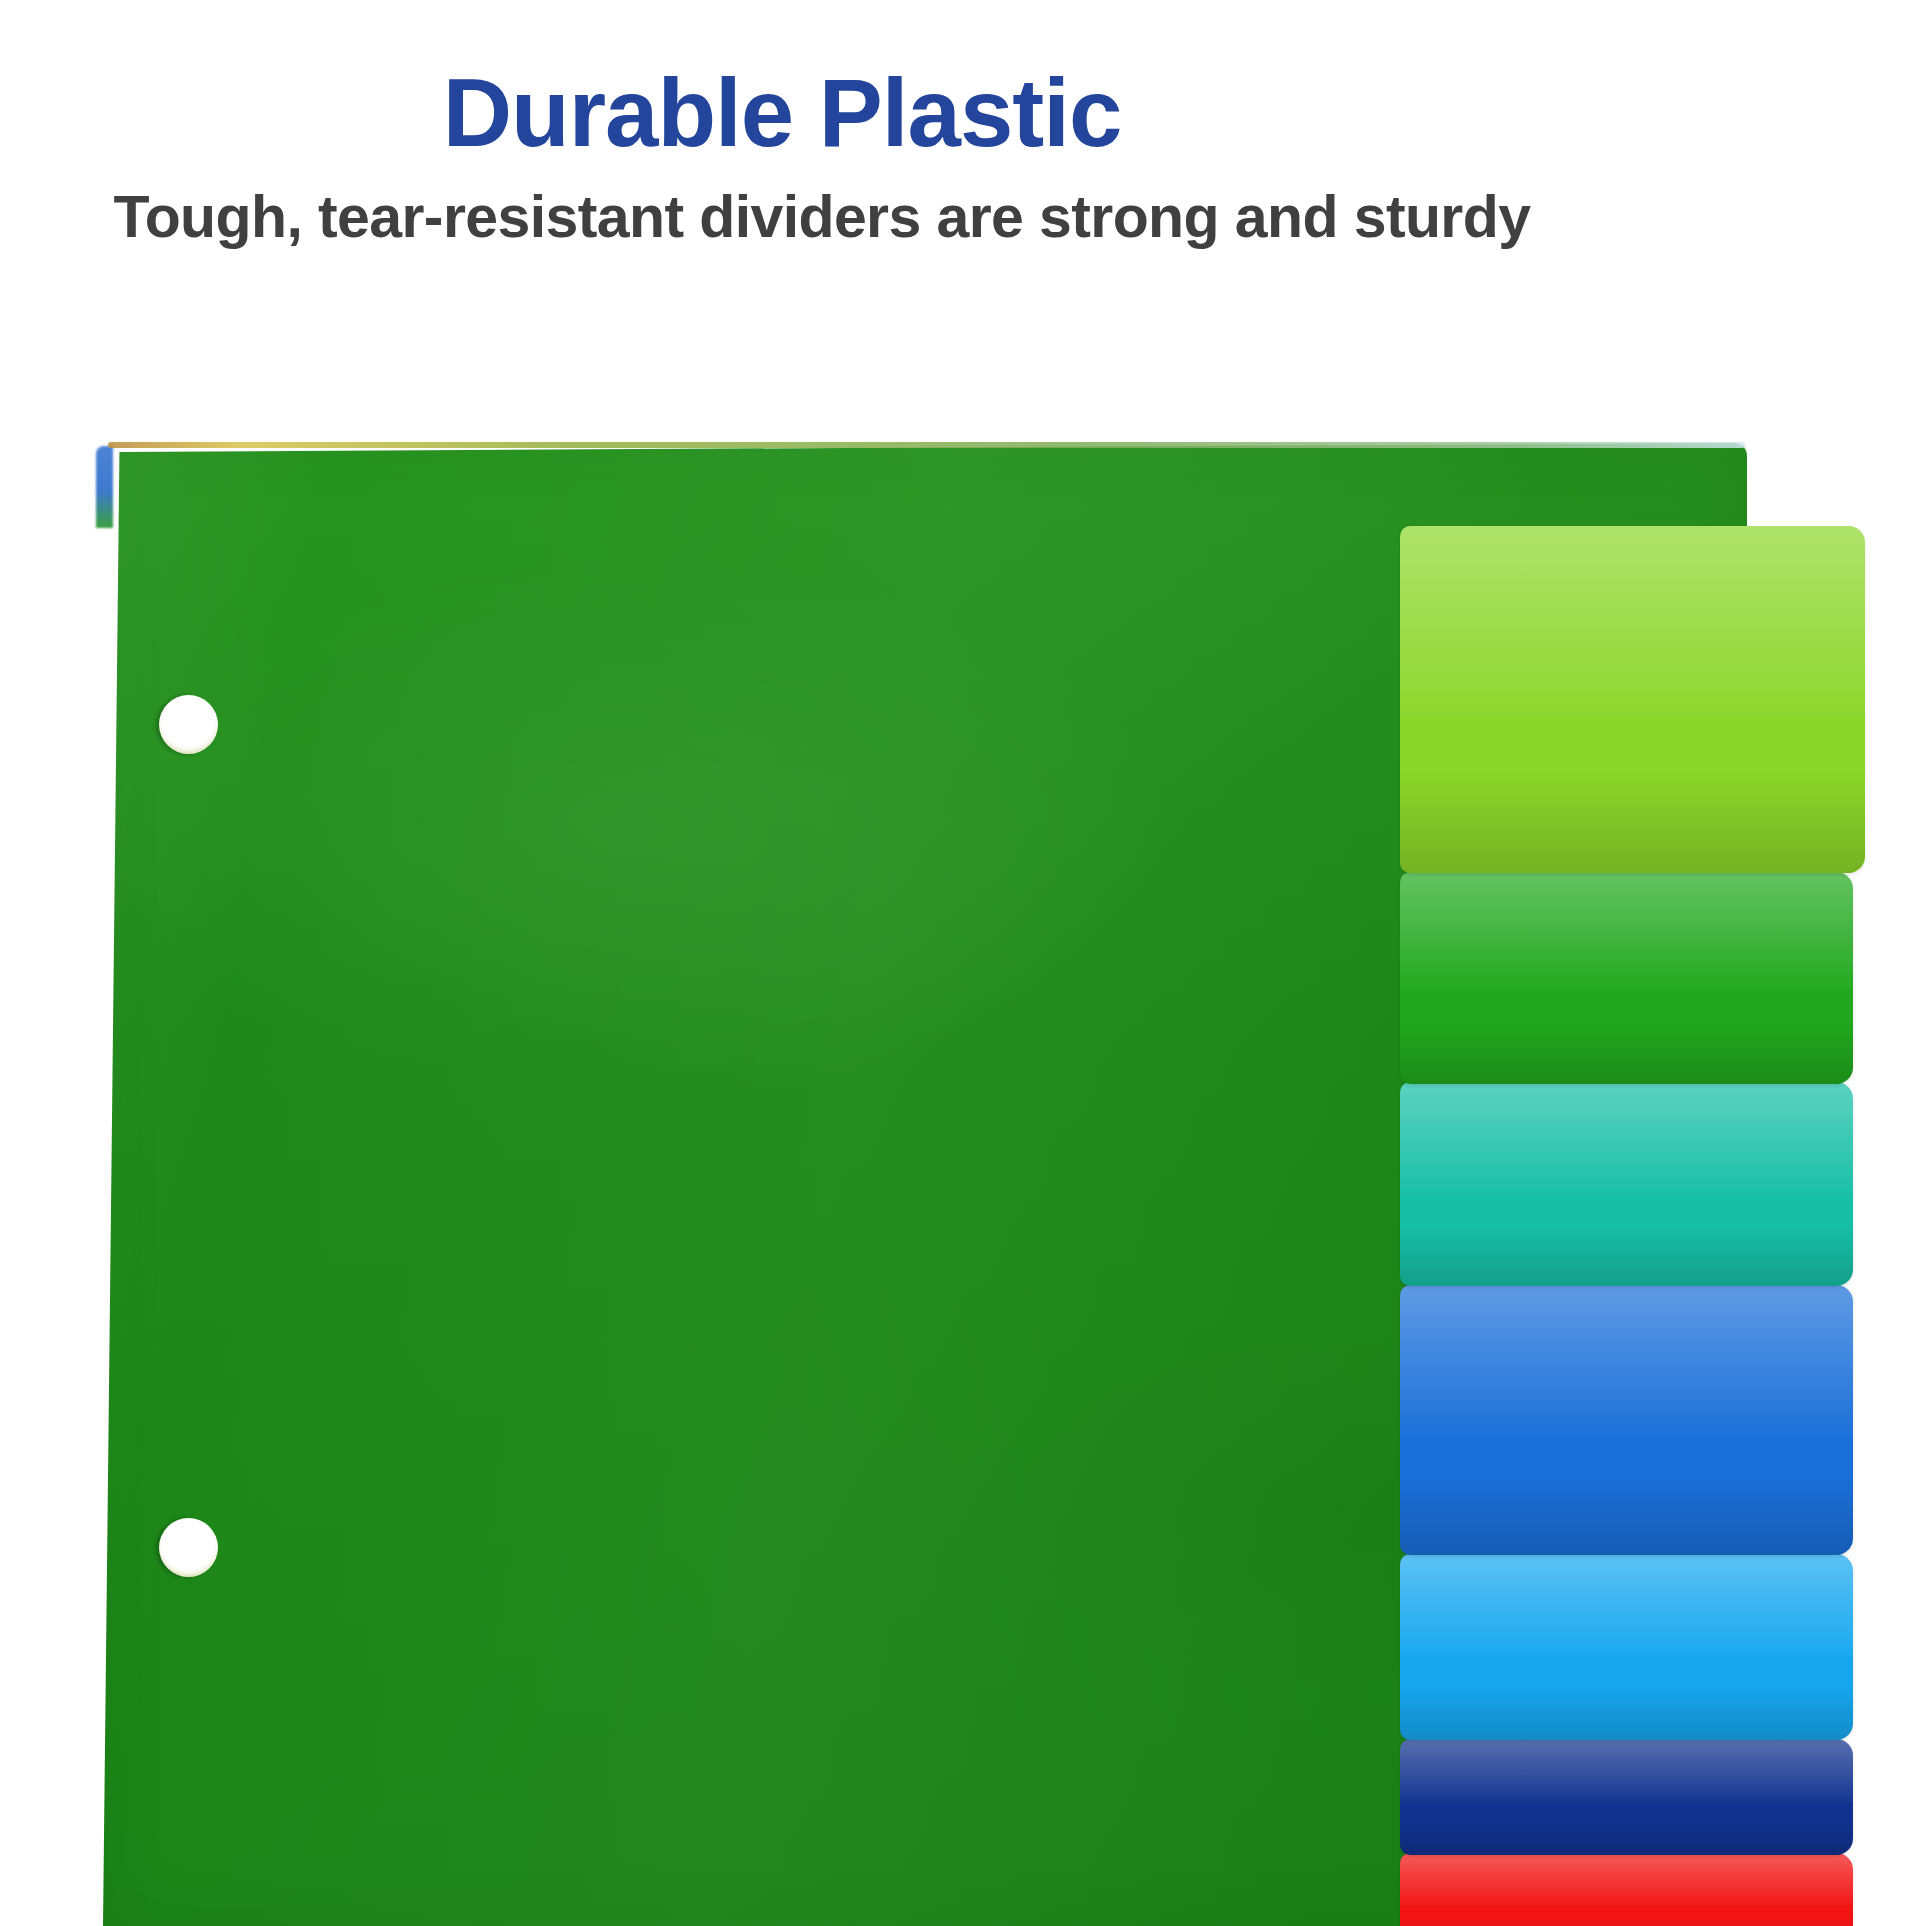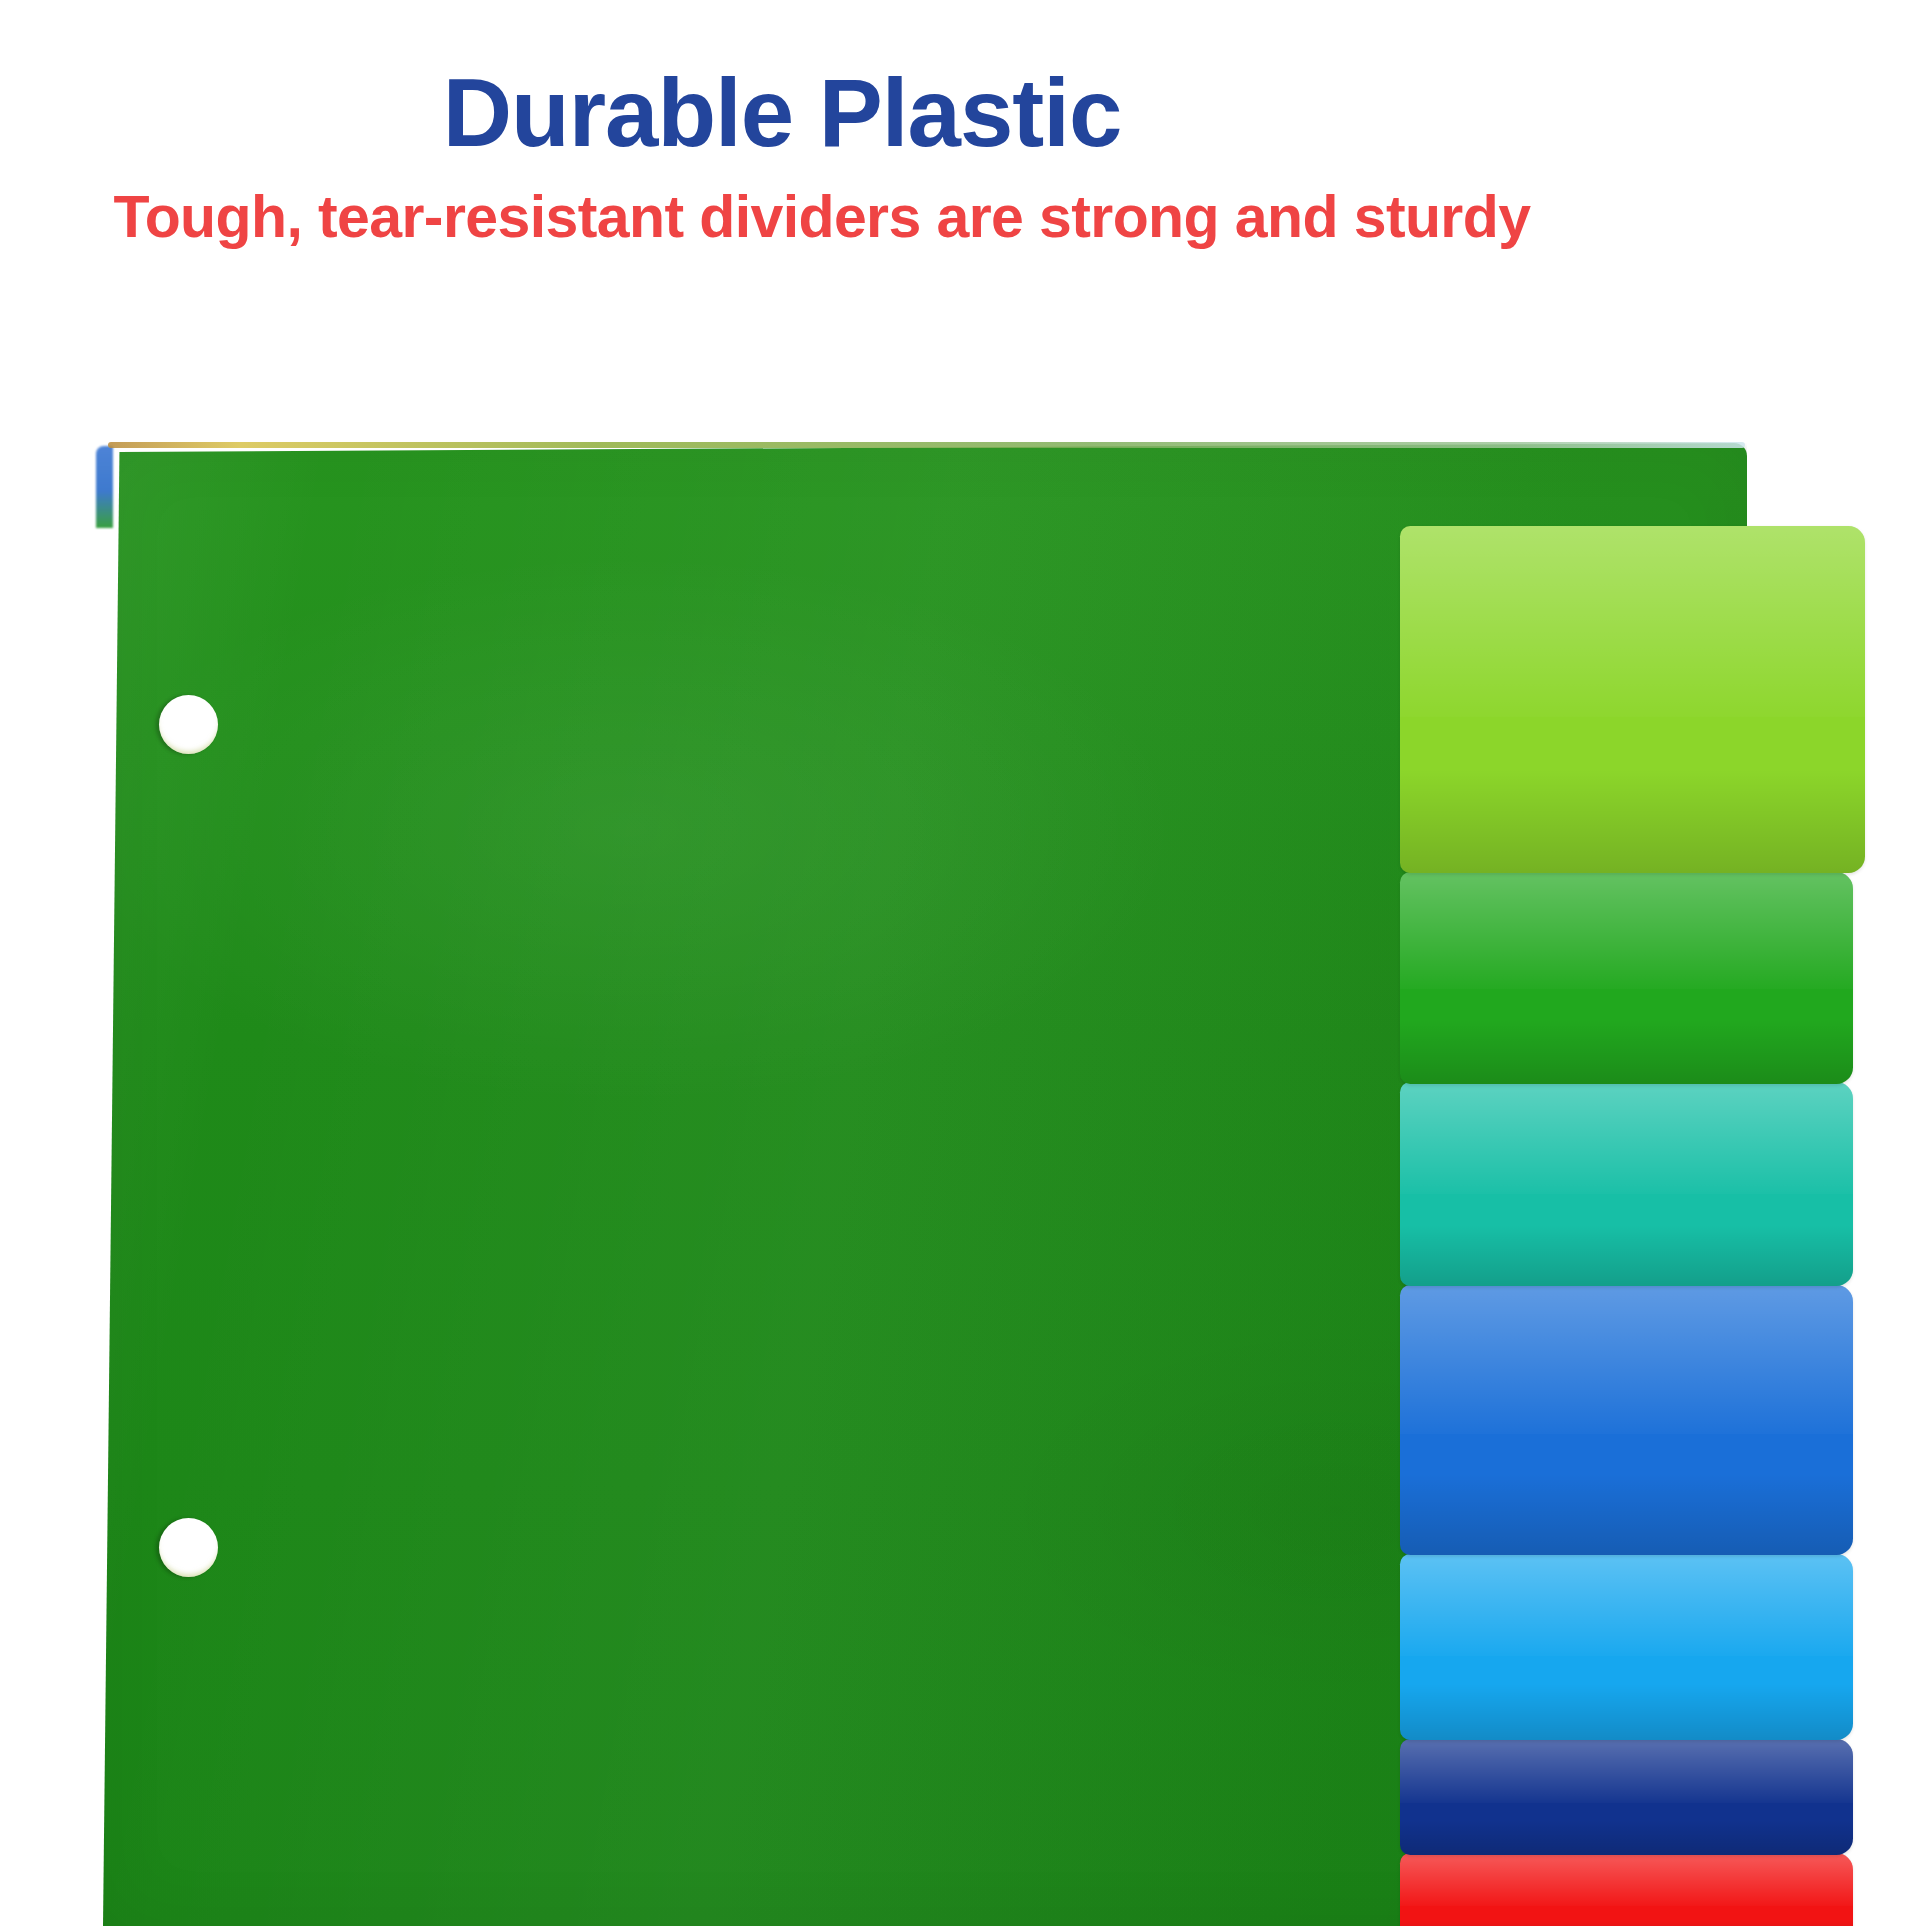--- a/index.html
+++ b/index.html
@@ -150,21 +150,21 @@
       radial-gradient(899px 449px at 32% 26%, rgba(255,255,255,.055), rgba(255,255,255,0) 62%),
       radial-gradient(578px 321px at 75% 72%, rgba(0,0,0,.035), rgba(0,0,0,0) 60%);
     pointer-events:none;
   }
 </style>
 </head>
 <body style="background: rgb(255, 255, 255);">
 
 <div class="text-block">
   <h1 class="headline" style="color: rgb(35, 69, 156);">Durable Plastic</h1>
-  <p class="subhead" style="color: #ef4444;">
+  <p class="subhead" style="color: #404040;">
     <span>Tough, tear-resistant dividers are strong and sturdy</span><br>
   </p>
 </div>
 
 <div class="product">
 
   <div class="tab-stack">
     <div class="tab" style="top: 83px; height: 347px; width: 465px; background: rgb(140, 214, 42); z-index: 50;">
       <div class="gloss"></div>
       <div class="shade"></div>

